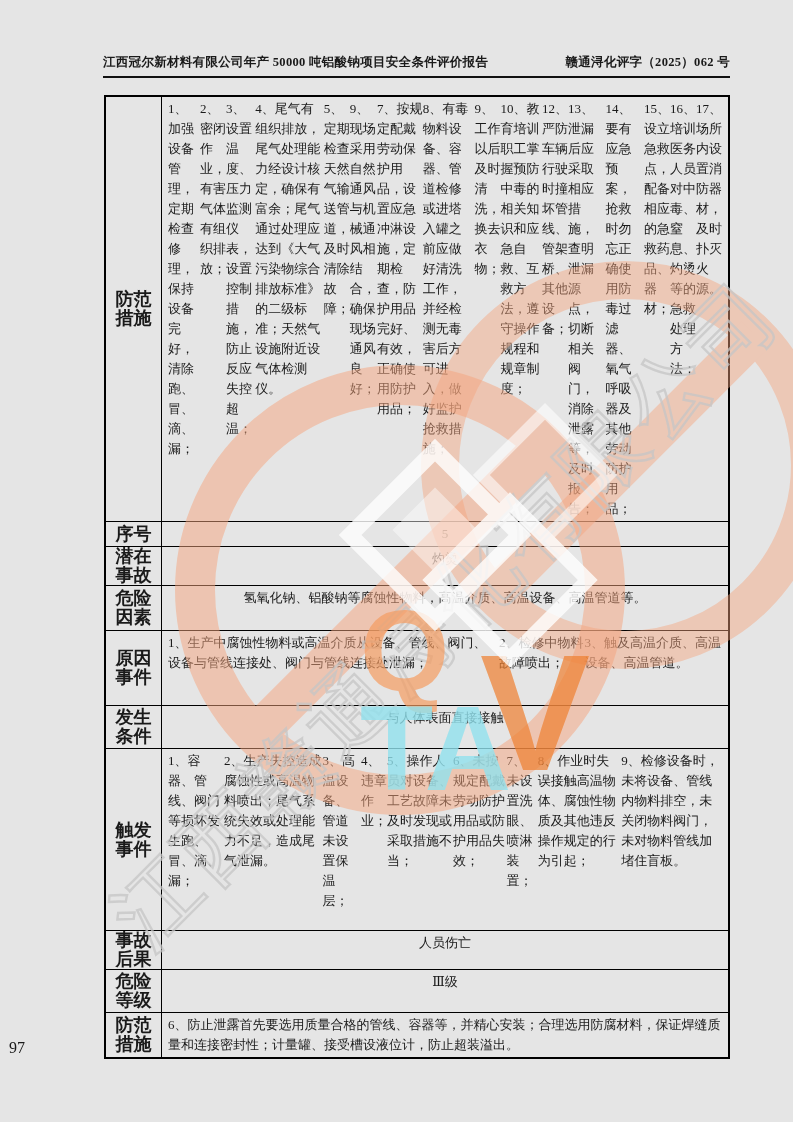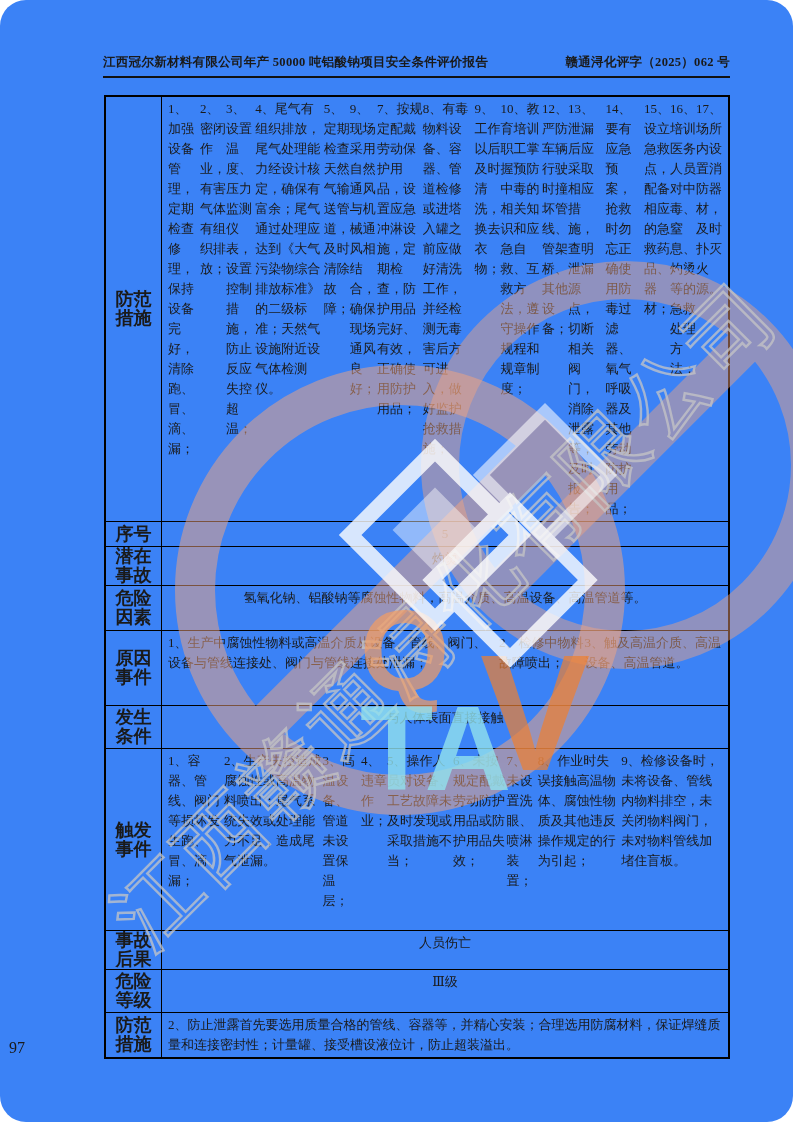--- a/index.html
+++ b/index.html
@@ -1,18 +1,18 @@
 <!DOCTYPE html>
 <html><head>
 <meta charset="utf-8">
 <style>
   html,body{margin:0;padding:0;background:#ffffff;}
   .page{
-    position:relative;width:793px;height:1122px;background:#3b82f6;overflow:hidden;
-    font-family:"Liberation Serif","DejaVu Serif",serif;color:#1a1a1a;border-radius:26px;
+    position:relative;width:793px;height:1122px;background:#e5e5e5;overflow:hidden;
+    font-family:"Liberation Serif","DejaVu Serif",serif;color:#1a1a1a;
   }
   
   .doc-header{
     position:absolute;left:103px;top:54px;width:627px;
     display:flex;justify-content:space-between;align-items:flex-end;
     font-size:12.5px;font-weight:bold;letter-spacing:.3px;
     border-bottom:2px solid #111;padding-bottom:5px;
   }
   
   .hazard-table{
@@ -138,21 +138,21 @@
         <div class="tlabel">危险
 等级</div>
         <div class="tcell center">
           <div class="tline">Ⅲ级</div>
         </div>
       </div>
       <div class="trow" style="min-height: 40px;">
         <div class="tlabel">防范
 措施</div>
         <div class="tcell">
-          <div class="tline">2、防止泄露首先要选用质量合格的管线、容器等，并精心安装；合理选用防腐材料，保证焊缝质量和连接密封性；计量罐、接受槽设液位计，防止超装溢出。</div>
+          <div class="tline">6、防止泄露首先要选用质量合格的管线、容器等，并精心安装；合理选用防腐材料，保证焊缝质量和连接密封性；计量罐、接受槽设液位计，防止超装溢出。</div>
         </div>
       </div>
     </div>
 
   <div class="page-number">97</div>
 
   <svg class="watermark" viewBox="0 0 793 1122" xmlns="http://www.w3.org/2000/svg">
 
     <g opacity="0.5">
       <circle cx="400" cy="590" r="205" fill="none" stroke="#f5a57e" stroke-width="40"></circle>

